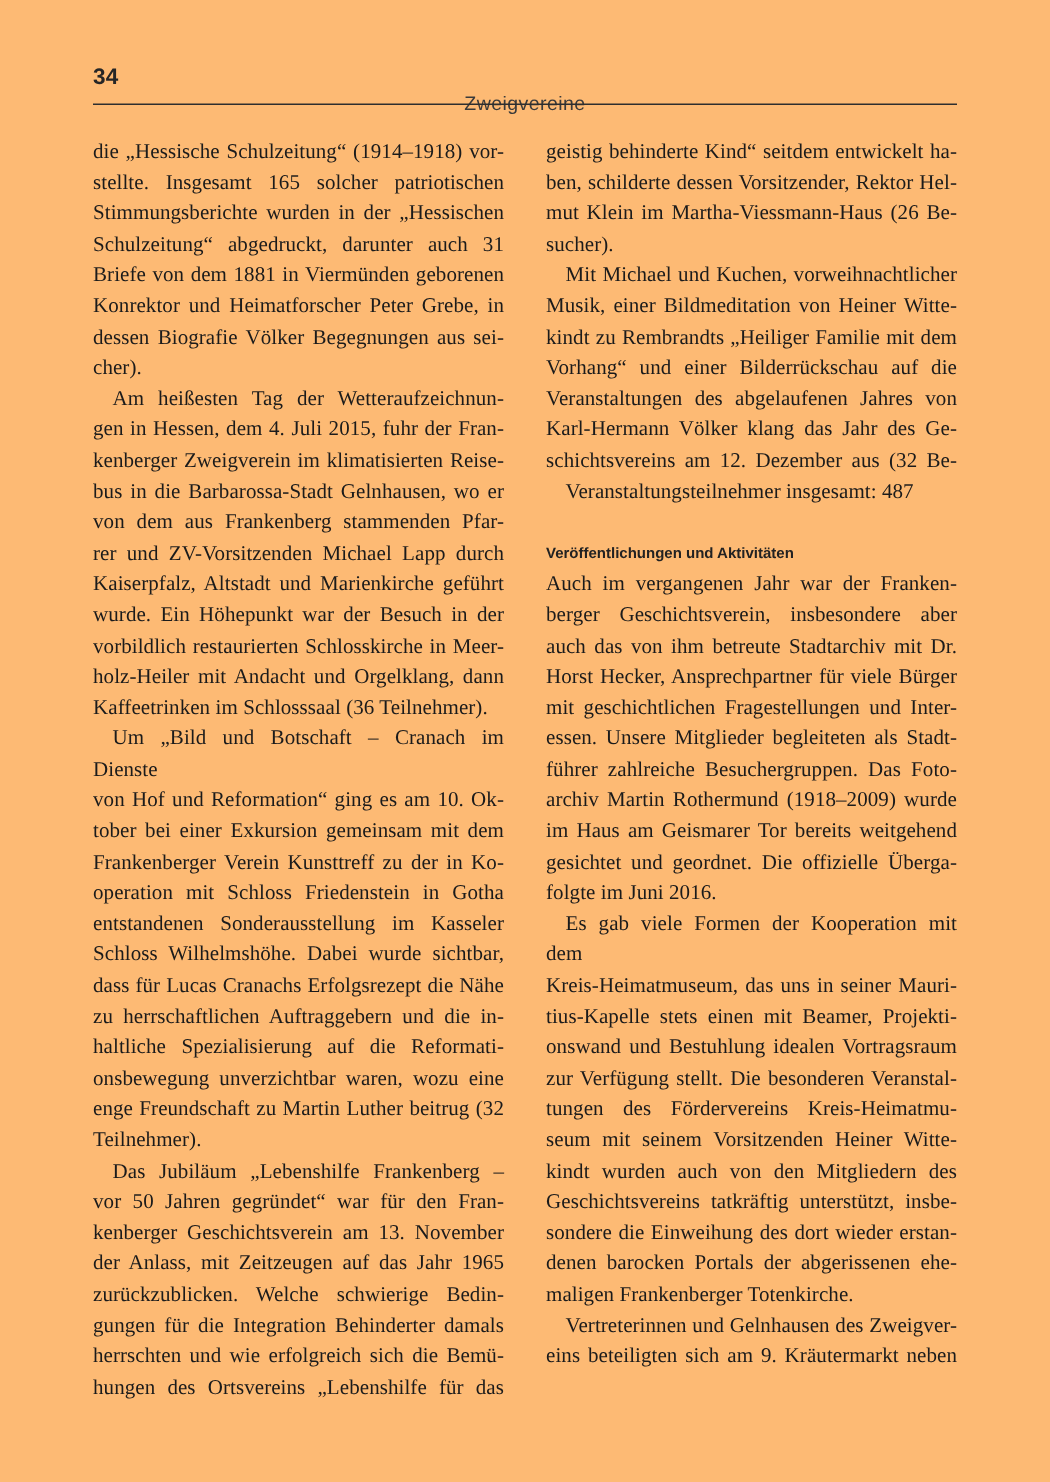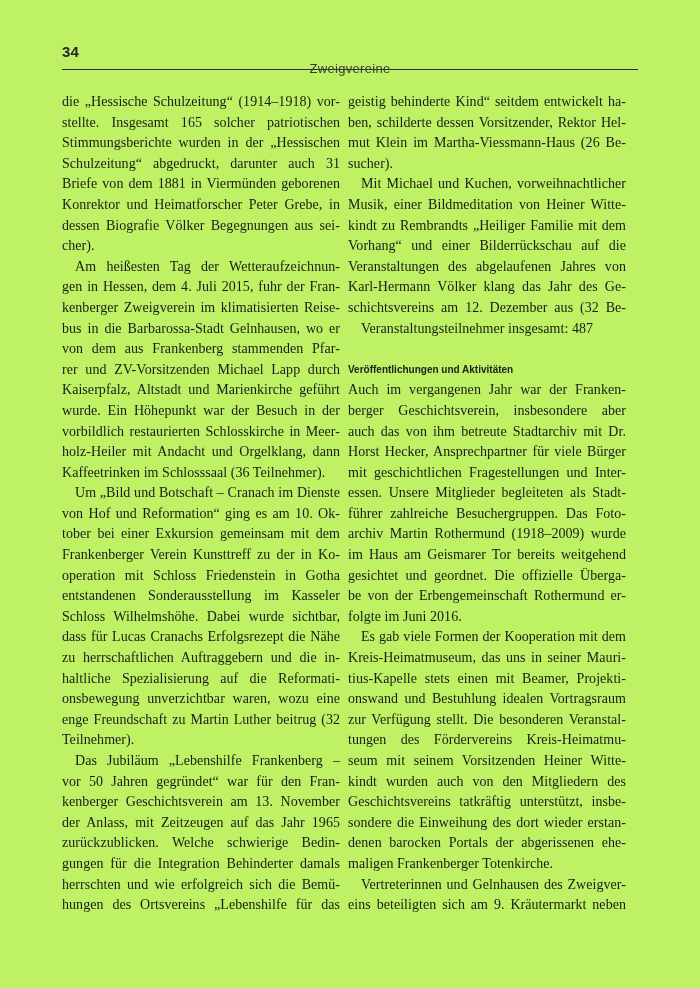--- a/index.html
+++ b/index.html
@@ -5,21 +5,21 @@
   html, body {
     margin: 0;
     padding: 0;
     background: #e9e9e9;
   }
   .page {
     position: relative;
     width: 700px;
     height: 988px;
     margin: 0 auto;
-    background: #bef264;
+    background: #fdba74;
     color: #1b1b1b;
     font-family: "Liberation Serif", serif;
     overflow: hidden;
   }
   .pagehead {
     position: absolute;
     left: 62px;
     right: 62px;
     top: 43px;
     height: 18px;
@@ -53,21 +53,21 @@
     top: 69px;
     height: 0;
     border-top: 1.6px solid #2e2e2e;
   }
   .columns {
     position: absolute;
     left: 62px;
     top: 92px;
     width: 576px;
     display: flex;
-    gap: 8px;
+    gap: 28px;
   }
   .col {
     width: 278px;
   }
   .line {
     font-size: 14px;
     line-height: 20.6px;
     text-align: justify;
     text-align-last: justify;
     letter-spacing: 0.05px;
@@ -159,21 +159,20 @@
         <div class="line">Auch im vergangenen Jahr war der Franken-</div>
         <div class="line">berger Geschichtsverein, insbesondere aber</div>
         <div class="line">auch das von ihm betreute Stadtarchiv mit Dr.</div>
         <div class="line">Horst Hecker, Ansprechpartner für viele Bürger</div>
         <div class="line">mit geschichtlichen Fragestellungen und Inter-</div>
         <div class="line">essen. Unsere Mitglieder begleiteten als Stadt-</div>
         <div class="line">führer zahlreiche Besuchergruppen. Das Foto-</div>
         <div class="line">archiv Martin Rothermund (1918–2009) wurde</div>
         <div class="line">im Haus am Geismarer Tor bereits weitgehend</div>
         <div class="line">gesichtet und geordnet. Die offizielle Überga-</div>
-        <div class="line">be von der Erbengemeinschaft Rothermund er-</div>
         <div class="line nj">folgte im Juni 2016.</div>
         <div class="line ind">Es gab viele Formen der Kooperation mit dem</div>
         <div class="line">Kreis-Heimatmuseum, das uns in seiner Mauri-</div>
         <div class="line">tius-Kapelle stets einen mit Beamer, Projekti-</div>
         <div class="line">onswand und Bestuhlung idealen Vortragsraum</div>
         <div class="line">zur Verfügung stellt. Die besonderen Veranstal-</div>
         <div class="line">tungen des Fördervereins Kreis-Heimatmu-</div>
         <div class="line">seum mit seinem Vorsitzenden Heiner Witte-</div>
         <div class="line">kindt wurden auch von den Mitgliedern des</div>
         <div class="line">Geschichtsvereins tatkräftig unterstützt, insbe-</div>

